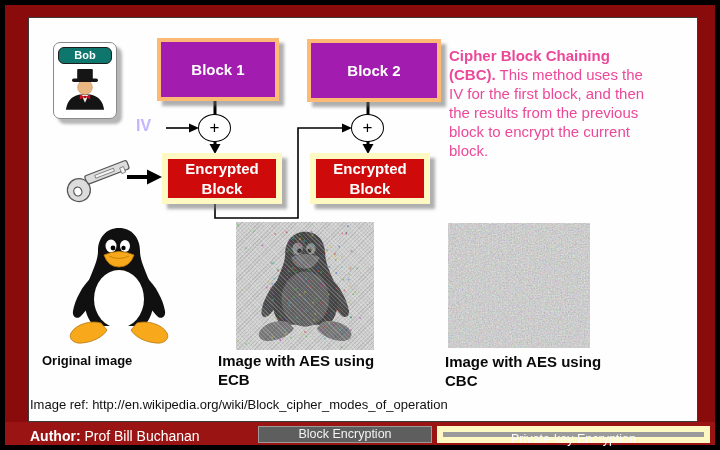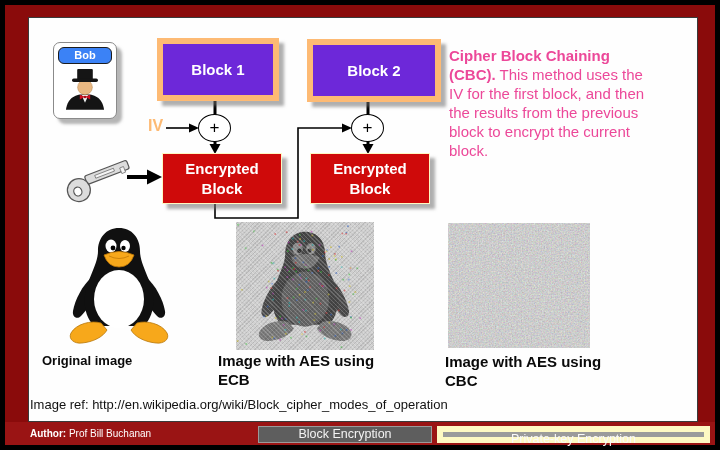--- a/index.html
+++ b/index.html
@@ -14,44 +14,44 @@
   .canvas {
     position:absolute; left:28px; top:17px; width:670px; height:405px;
     background:#fefefe; border:1px solid #3a3a3a;
   }
   
   .blk {
     position:absolute; color:#fff; font-weight:bold; font-size:15px;
     display:flex; align-items:center; justify-content:center; text-align:center;
     box-shadow:5px 5px 3px rgba(110,110,110,.55); z-index:2;
   }
-  .blue { background:#6d28d9; border:6px solid #fdba74; }
-  .red  { background:#cf0a0a; border:1px solid #fef9c3; line-height:1.3; }
+  .blue { background:#a21caf; border:4px solid #fdba74; }
+  .red  { background:#cf0a0a; border:6px solid #fef9c3; line-height:1.3; }
   .block1 { left:157px; top:38px;  width:122px; height:63px; }
   .block2 { left:307px; top:39px;  width:134px; height:63px; }
   .enc1   { left:162px; top:153px; width:120px; height:51px; }
   .enc2   { left:310px; top:153px; width:120px; height:51px; }
   .xor {
     position:absolute; width:33px; height:28px; background:#fff;
     border:1.6px solid #000; border-radius:50%;
     font-size:17px; text-align:center; line-height:25px; color:#000; z-index:3;
   }
   .xor1 { left:198px; top:114px; }
   .xor2 { left:351px; top:114px; }
-  .iv-label { position:absolute; left:136px; top:117px; font-weight:bold; font-size:16px; color:#fdba74; z-index:2;margin-left:12px; }
+  .iv-label { position:absolute; left:136px; top:117px; font-weight:bold; font-size:16px; color:#c4b5fd; z-index:2; }
   .wires { position:absolute; left:0; top:0; width:720px; height:450px; z-index:1; pointer-events:none; }
 
   
   .bob-card {
     position:absolute; left:53px; top:42px; width:64px; height:77px;
     background:#fff; border:1px solid #8a8a8a; border-radius:7px;
     box-shadow:5px 5px 3px rgba(110,110,110,.5); z-index:2; text-align:center;
   }
   .bob-tag {
-    margin:4px 4px 1px 4px; height:17px; background:#3b82f6; border:1px solid #1c1c1c;
+    margin:4px 4px 1px 4px; height:17px; background:#0f766e; border:1px solid #1c1c1c;
     border-radius:6px; color:#fff; font-weight:bold; font-size:11px; line-height:15px;
   }
   .key-wrap { position:absolute; left:57px; top:146px; width:78px; height:60px; z-index:2; }
 
   
   .desc { position:absolute; left:449px; top:46px; width:208px; font-size:15px; line-height:19px; color:#ec4899; }
   .desc .b { font-weight:bold; }
 
   
   .tux-box { position:absolute; left:63px; top:222px; width:112px; height:126px; }
@@ -64,21 +64,21 @@
       repeating-linear-gradient(-45deg, rgba(0,0,0,.10)       0 1px, transparent 1px 3px);
   }
   .cap { position:absolute; font-weight:bold; color:#0a0a0a; }
   .cap-orig { left:42px;  top:353px; width:156px; font-size:13px; text-align:left; }
   .cap-ecb  { left:218px; top:351px; width:172px; font-size:15px; line-height:19px; }
   .cap-cbc  { left:445px; top:352px; width:186px; font-size:15px; line-height:19px; }
   .imgref { position:absolute; left:30px; top:397px; font-size:13px; color:#111; }
 
   
   .footer { position:absolute; left:5px; top:422px; width:710px; height:23px; background:#9a1414; }
-  .author { position:absolute; left:25px; top:6px; font-size:10px; color:#ffffff; }
+  .author { position:absolute; left:25px; top:6px; font-size:14px; color:#ffffff; }
   .author .b { font-weight:bold; }
   .fbtn {
     position:absolute; top:4px; height:17px; color:#f3f3f3; font-size:12.5px;
     text-align:center; line-height:15px; cursor:pointer;
   }
   .fbtn-stream  { left:253px; width:174px; background:#5e5e5e; border:1px solid #9a9a9a; }
   .fbtn-private { left:432px; width:273px; background:#9b9b9b; border:6px solid #fef9c3; color:#fafafa; }
 </style>
 </head>
 <body>

